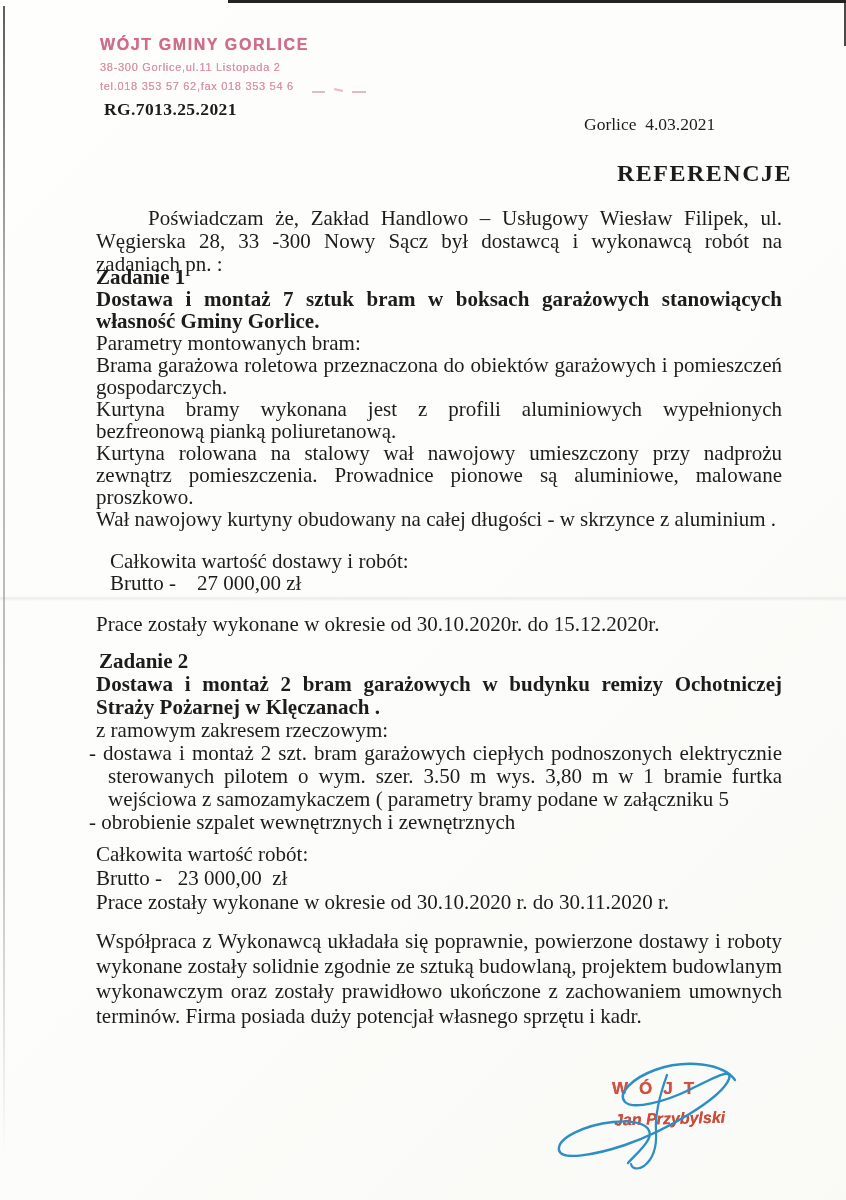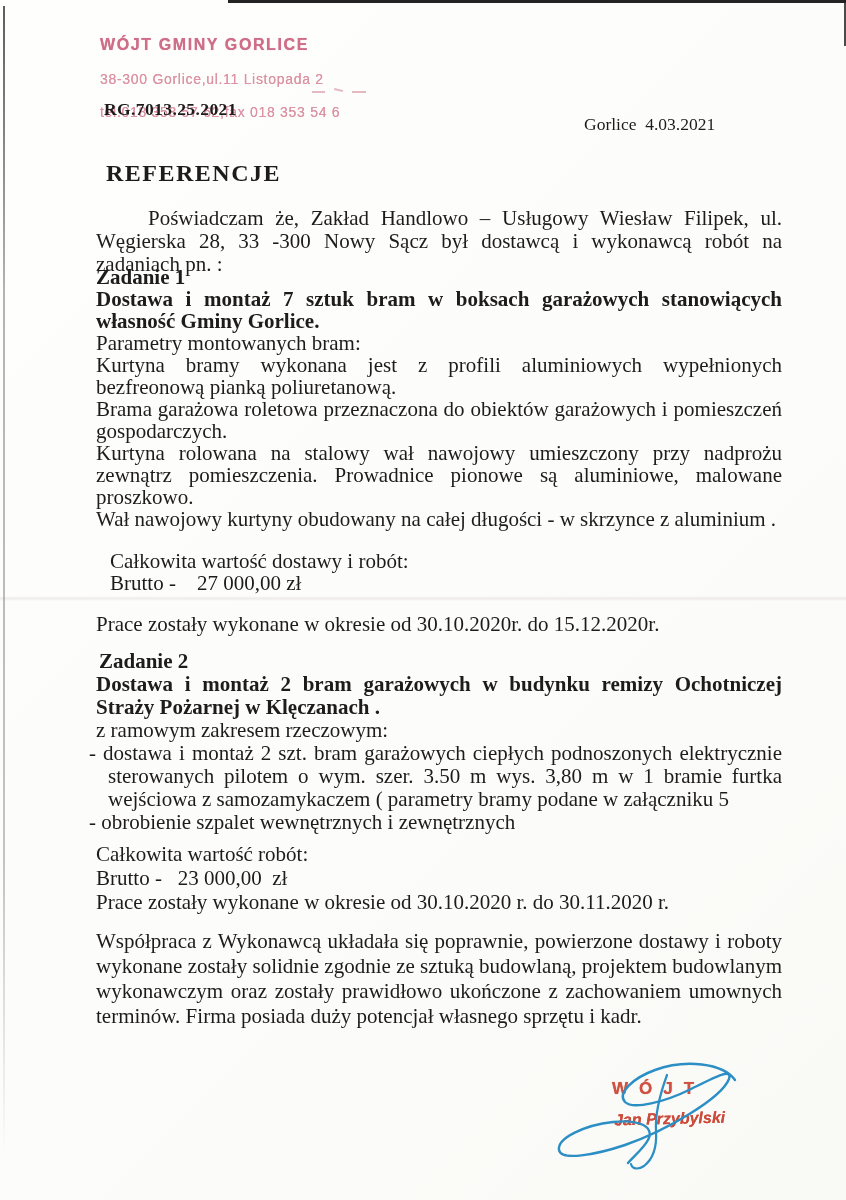--- a/index.html
+++ b/index.html
@@ -17,34 +17,34 @@
   
   .scan-top   { position:absolute; top:0; left:228px; right:0; height:2.5px; background:#232323; }
   .scan-right { position:absolute; top:0; right:0; width:2.5px; height:46px; background:rgba(30,30,30,.8); }
   .scan-left  { position:absolute; top:6px; left:3px; width:2px; height:1150px;
                 background:linear-gradient(to bottom, rgba(40,40,40,.75), rgba(90,90,90,.45) 25%, rgba(110,110,110,.4) 75%, rgba(120,120,120,0)); }
   .crease     { position:absolute; top:596px; left:0; width:100%; height:5px;
                 background:linear-gradient(to bottom, rgba(140,135,125,0), rgba(140,135,125,.14), rgba(140,135,125,0)); }
 
   
   .letterhead { position:absolute; left:100px; top:36px; font-family:"Liberation Sans", sans-serif; }
-  .lh1 { font-size:16px; font-weight:bold; color:#ce6e88; letter-spacing:1.6px; text-shadow:0 0 .7px #ce6e88; }
-  .lh2, .lh3 { font-size:14px; color:#dc94a4; letter-spacing:.7px; margin-top:17px; text-shadow:0 0 .5px #dc94a4; }
+  .lh1 { font-size:16px; font-weight:bold; color:#ce6e88; letter-spacing:1.6px; text-shadow:0 0 .7px #ce6e88;text-align:center; }
+  .lh2, .lh3 { font-size:11px; color:#dc94a4; letter-spacing:.7px; margin-top:7px; text-shadow:0 0 .5px #dc94a4; }
   .stamp-smudge { position:absolute; left:312px; top:89px; width:66px; height:12px; }
   .sm-dash { position:absolute; height:2px; background:#dfa7b3; opacity:.8; }
   .sm-d1 { left:0; top:2px; width:13px; }
   .sm-d2 { left:22px; top:0; width:9px; transform:rotate(14deg); }
   .sm-d3 { left:40px; top:2px; width:14px; }
 
   
   .ref-number { position:absolute; left:104px; top:99px; font-size:17.5px; letter-spacing:.4px;font-weight:bold; }
   .city-date  { position:absolute; left:584px; top:114px; font-size:17.5px; white-space:pre; }
 
   
-  .doc-title { position:absolute; left:106px; top:160px; width:686px; text-align:left;
+  .doc-title { position:absolute; left:106px; top:160px; width:686px; text-align:right;
                font-size:24px; font-weight:bold; letter-spacing:1.5px; }
 
   
   .tblock { position:absolute; left:96px; width:686px; font-size:21px; }
   .tblock p { margin:0; }
   .just { text-align:justify; }
   .bold { font-weight:bold; }
 
   .b-intro    { top:207px; line-height:23px; }
   .b-intro p  { text-indent:52px; }
@@ -94,22 +94,22 @@
   <div class="doc-title">REFERENCJE</div>
 
   <div class="tblock b-intro just">
     <p>Poświadczam  że, Zakład Handlowo – Usługowy Wiesław Filipek,  ul. Węgierska 28, 33 -300 Nowy Sącz   był dostawcą i wykonawcą robót na  zadaniach  pn. :</p>
   </div>
 
   <div class="tblock b-z1 just">
     <p class="bold">Zadanie 1</p>
     <p class="bold">Dostawa i montaż  7 sztuk  bram w boksach  garażowych stanowiących własność  Gminy Gorlice.</p>
     <p>Parametry montowanych bram:</p>
+    <p>Brama  garażowa  roletowa  przeznaczona  do   obiektów   garażowych  i  pomieszczeń gospodarczych.</p>
     <p>Kurtyna  bramy  wykonana  jest  z  profili  aluminiowych  wypełnionych  bezfreonową  pianką poliuretanową.</p>
-    <p>Brama  garażowa  roletowa  przeznaczona  do   obiektów   garażowych  i  pomieszczeń gospodarczych.</p>
     <p>Kurtyna  rolowana   na  stalowy  wał  nawojowy  umieszczony  przy  nadprożu  zewnątrz pomieszczenia. Prowadnice pionowe są aluminiowe, malowane proszkowo.</p>
     <p>Wał nawojowy kurtyny  obudowany na całej długości  - w skrzynce z aluminium .</p>
   </div>
 
   <div class="tblock b-z1total">
     <p>Całkowita wartość dostawy i robót:</p>
     <p class="money">Brutto -    27 000,00 zł</p>
   </div>
 
   <div class="tblock b-z1period">

